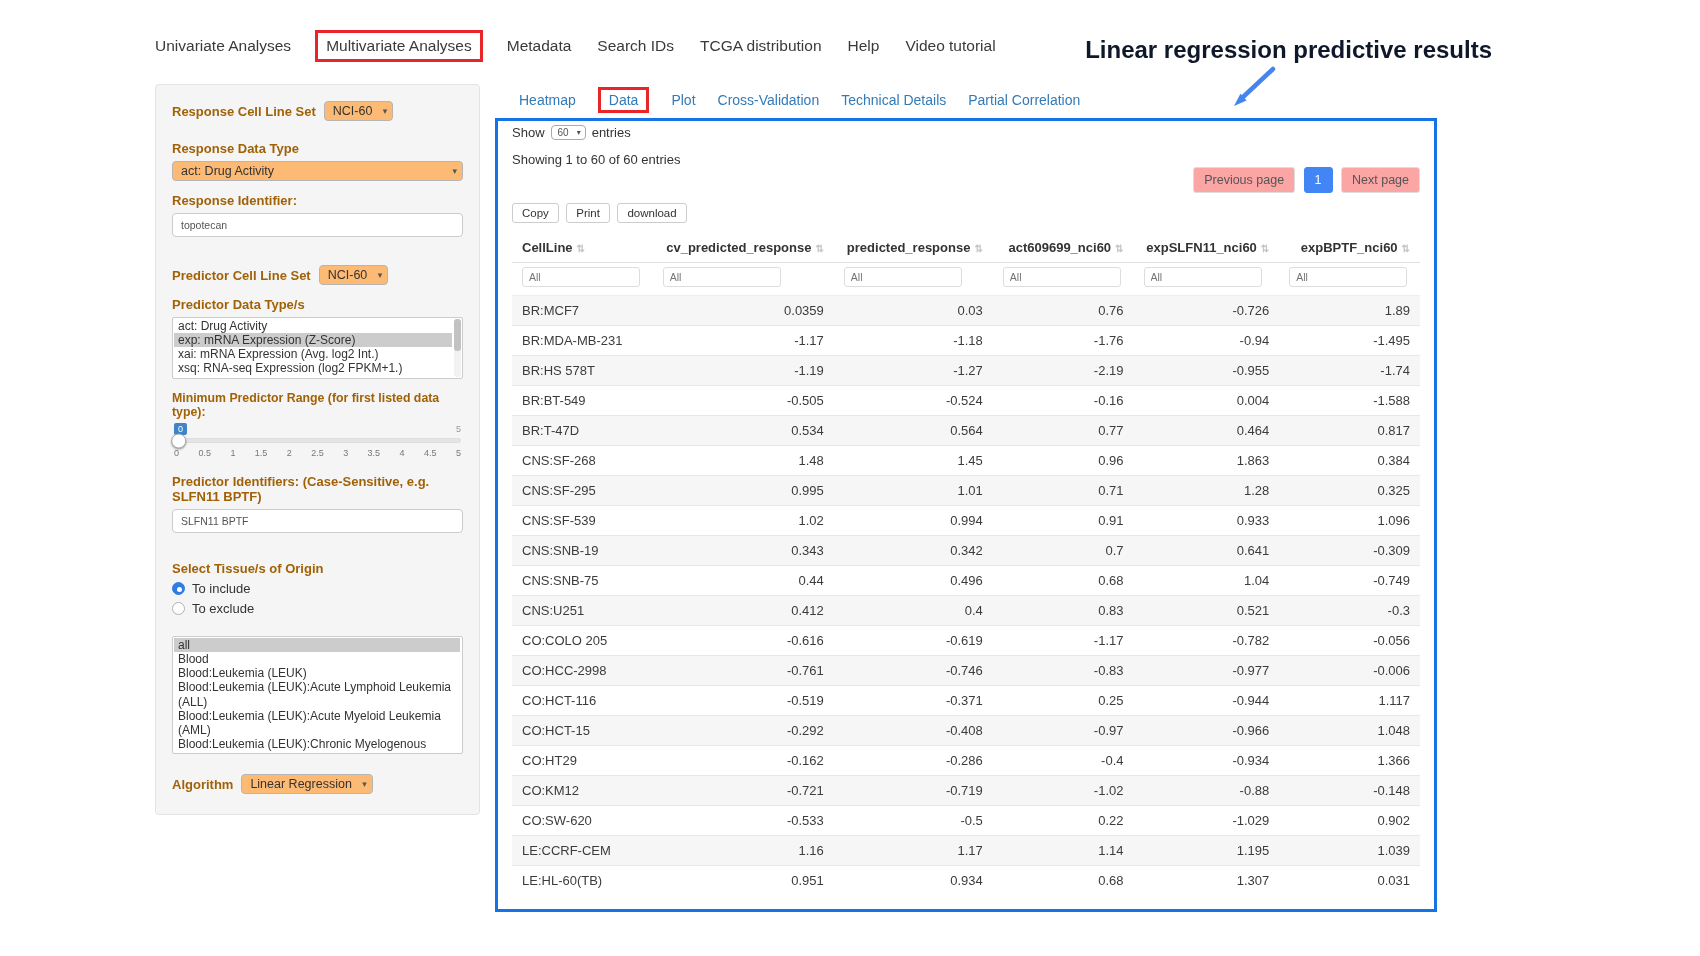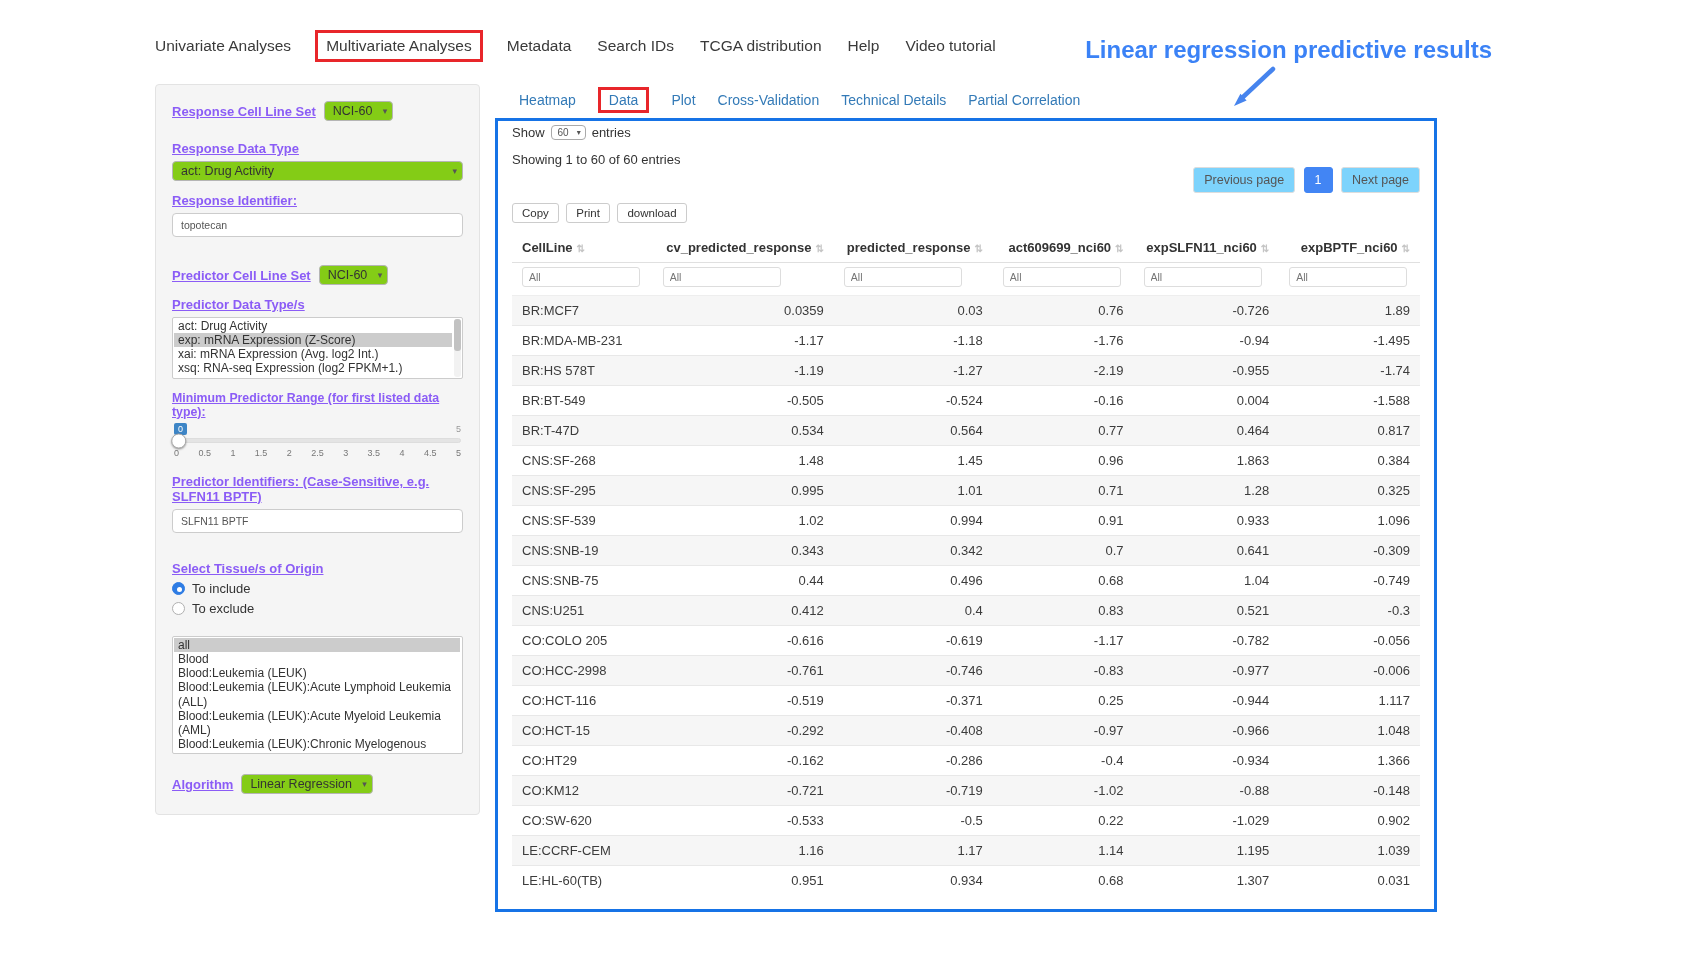--- a/index.html
+++ b/index.html
@@ -8,37 +8,37 @@
     width:1700px; height:956px; position:relative; overflow:hidden;
     background:#ffffff; font-family:"Liberation Sans", sans-serif; color:#333;
   }
 
   
   .topbar { position:relative; height:72px; padding:34px 208px 0 155px;
             display:flex; justify-content:space-between; align-items:flex-start; }
   .main-nav { display:flex; align-items:center; gap:26px; font-size:15.5px; color:#3a3a3a;text-align:right; }
   .nav-item { cursor:pointer; white-space:nowrap; }
   .nav-item.redbox { border:3px solid #e8262a; padding:4px 8px; margin:-4px -2px; }
-  .annotation-title { font-size:24px; font-weight:bold; color:#3b82f6; white-space:nowrap; margin-top:2px; }
+  .annotation-title { font-size:24px; font-weight:bold; color:#0f172a; white-space:nowrap; margin-top:2px; }
   .annotation-arrow { position:absolute; left:1225px; top:64px; }
 
   
   .content { display:flex; padding-left:155px; margin-top:12px; align-items:flex-start; }
 
   
   .sidebar { width:325px; flex-shrink:0; background:#f5f5f5; border:1px solid #e3e3e3;
              border-radius:4px; padding:16px 16px 20px; font-size:13px; }
   .grp { margin-bottom:12px; }
   .grp.inline { display:flex; align-items:center; gap:8px; }
   .grp.gap-lg { margin-top:28px; }
-  .lbl { font-weight:bold; font-size:13px; color:#8b5cf6; display:block; margin-bottom:5px;text-decoration:underline; }
+  .lbl { font-weight:bold; font-size:13px; color:#a16207; display:block; margin-bottom:5px; }
   .lbl.sm { font-size:12.3px; }
   .lbl.inlinelbl { margin-bottom:0; }
 
-  .fselect { background:#84cc16; border:1px solid #b5b5b5; border-radius:4px;
+  .fselect { background:#fdba74; border:1px solid #b5b5b5; border-radius:4px;
              padding:2px 20px 2px 8px; font-size:12.5px; position:relative;
              display:inline-block; cursor:pointer; white-space:nowrap; }
   .fselect .caret { position:absolute; right:5px; top:50%; transform:translateY(-52%);
                     font-size:9px; color:#555; }
   .fselect.block { display:block; width:100%; }
 
   .tinput { width:100%; border:1px solid #ccc; border-radius:4px; background:#fff;
             padding:5px 8px; font-size:10.5px; color:#555; font-family:"Liberation Sans",sans-serif; }
 
   .listbox { background:#fff; border:1px solid #ccc; border-radius:2px; font-size:12px;
@@ -80,21 +80,21 @@
   .panel { border:3px solid #1673e6; background:#fff; padding:6px 14px 14px; }
 
   .show-row { font-size:13px; color:#333; display:flex; align-items:center; gap:6px; margin-top:-2px; }
   .mini-select { background:#fff; border:1px solid #aaa; border-radius:4px; font-size:10px;
                  padding:1px 16px 1px 6px; position:relative; cursor:pointer; color:#555; }
   .mini-select .caret { position:absolute; right:4px; top:50%; transform:translateY(-52%);
                         font-size:8px; color:#555; }
   .showing-text { font-size:13px; margin:12px 0 0; }
   .pagination { text-align:right; margin:0 0 10px; }
   .page-btn { font-family:"Liberation Sans",sans-serif; font-size:12.5px; color:#555;
-              background:#7dd3fc; border:1px solid #ddd; border-radius:3px; padding:5px 10px;
+              background:#fca5a5; border:1px solid #ddd; border-radius:3px; padding:5px 10px;
               margin-left:4px; cursor:pointer; }
   .page-btn.active { background:#4285f4; border-color:#4285f4; color:#fff; min-width:29px; }
   .export-btns { margin:0 0 10px; }
   .export-btn { font-family:"Liberation Sans",sans-serif; font-size:11.5px; color:#333;
                 background:#fff; border:1px solid #ccc; border-radius:3px; padding:3px 9px;
                 margin-right:3px; cursor:pointer; }
 
   table.results { width:100%; border-collapse:collapse; font-size:13px; }
   .results th { font-weight:bold; color:#333; padding:7px 10px; text-align:right;
                 border-bottom:1px solid #e0e0e0; white-space:nowrap; }

